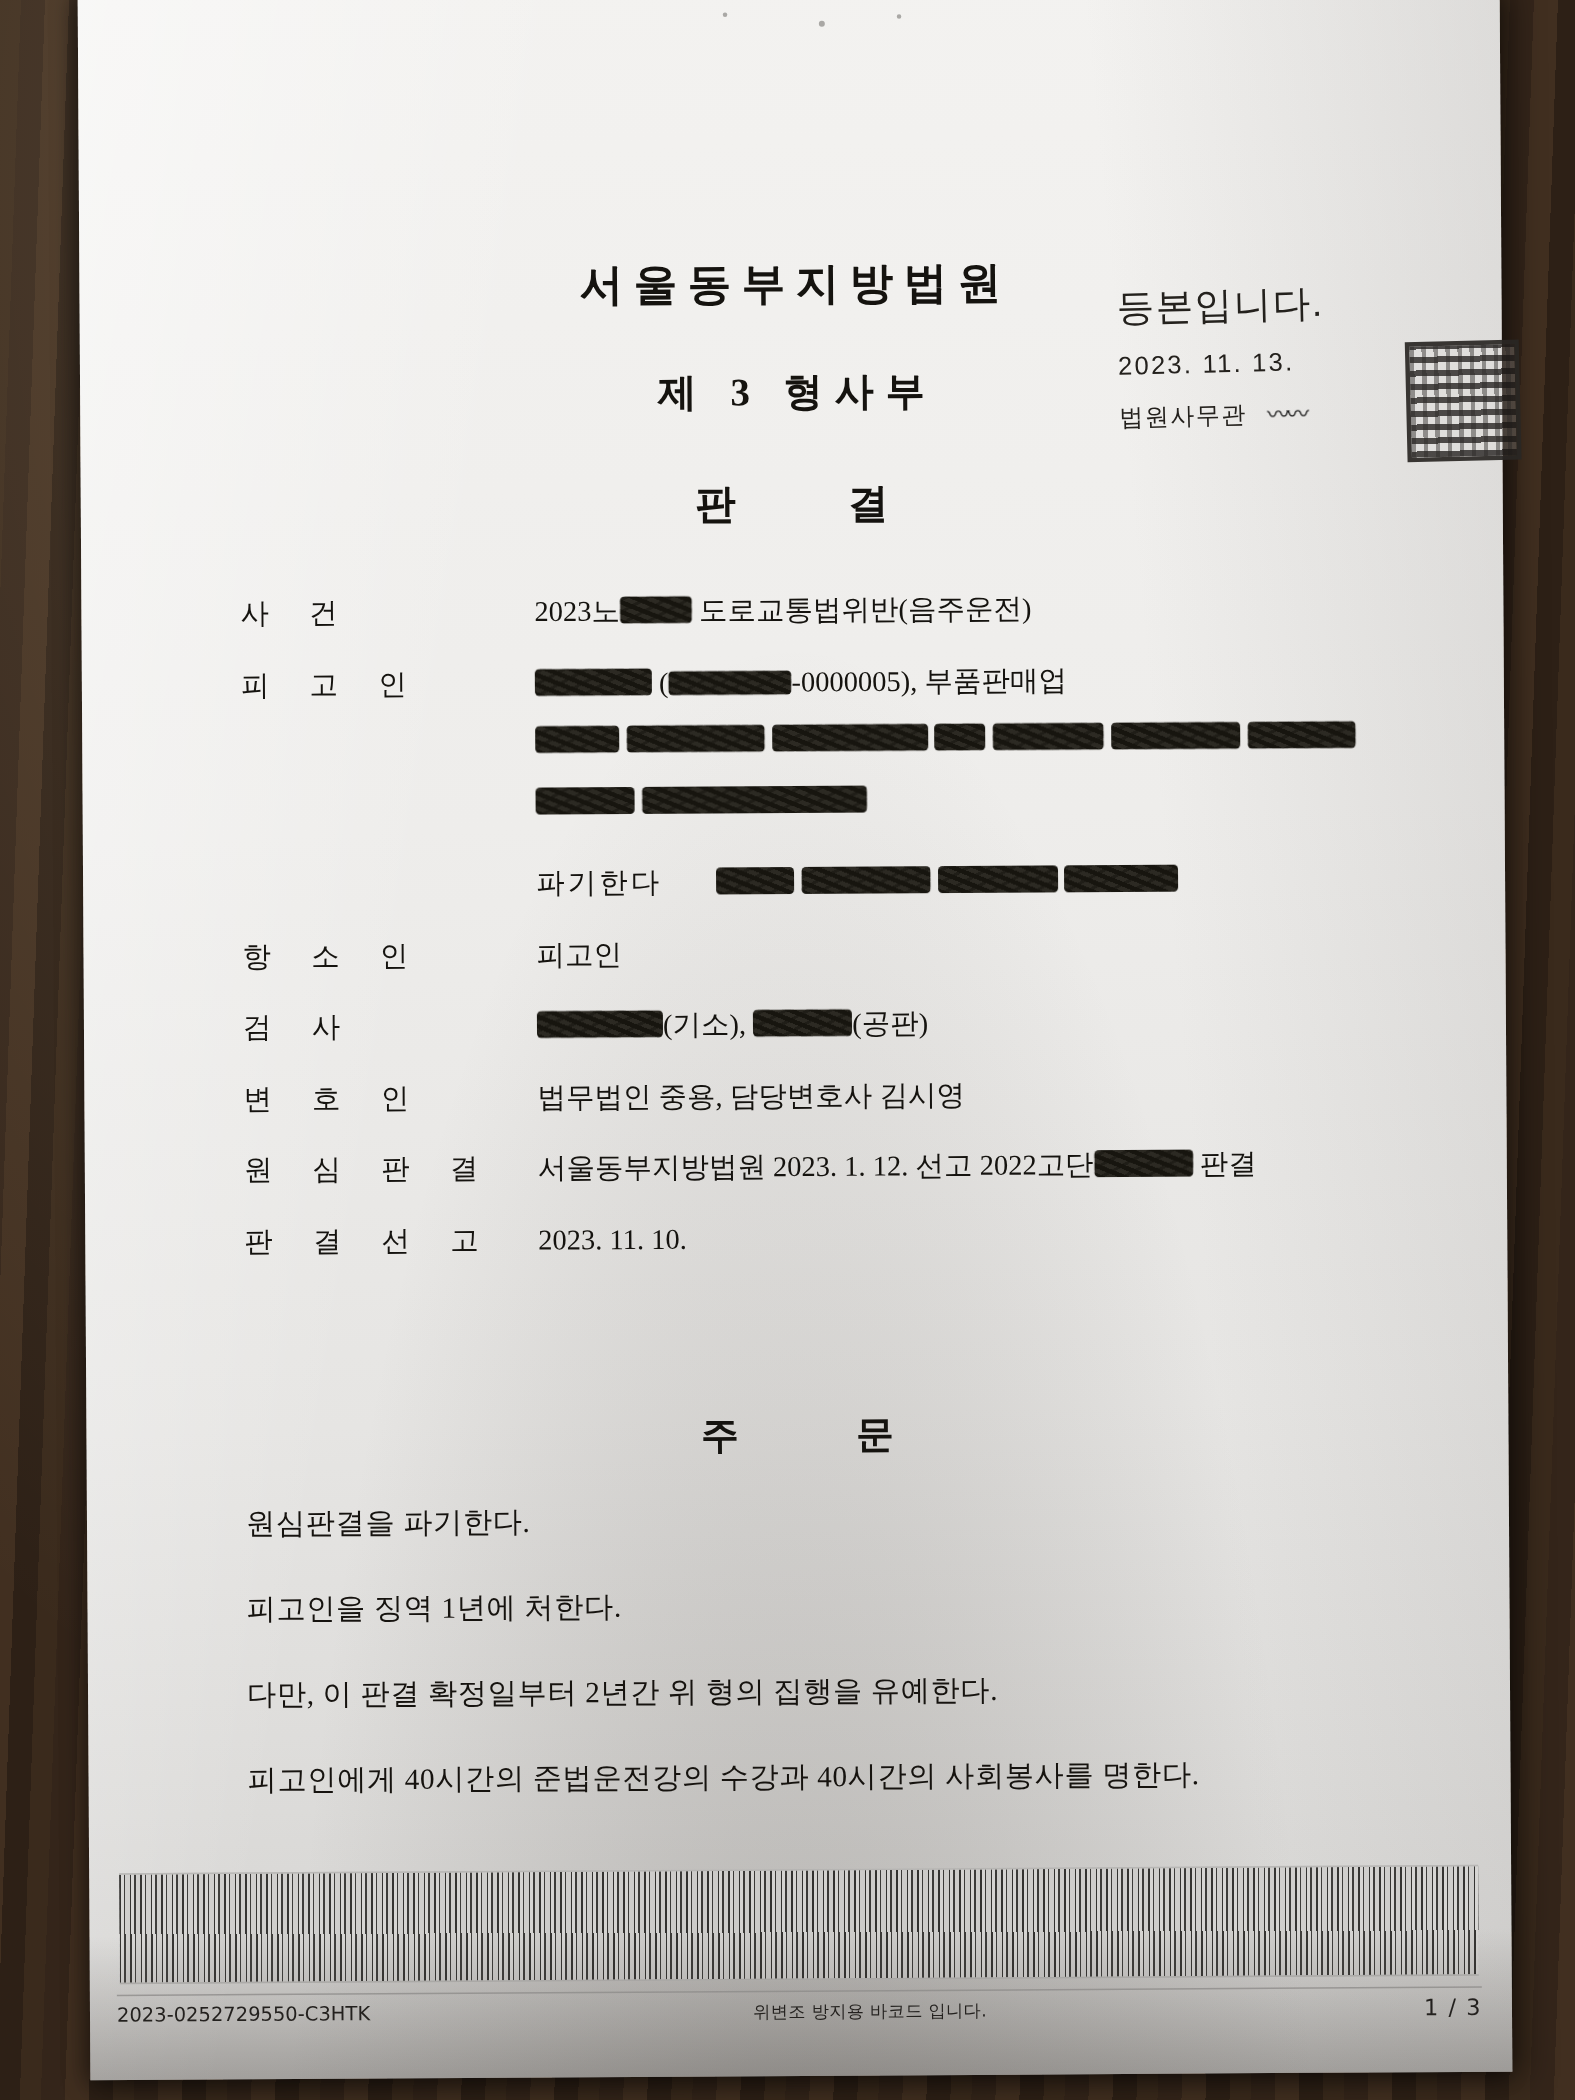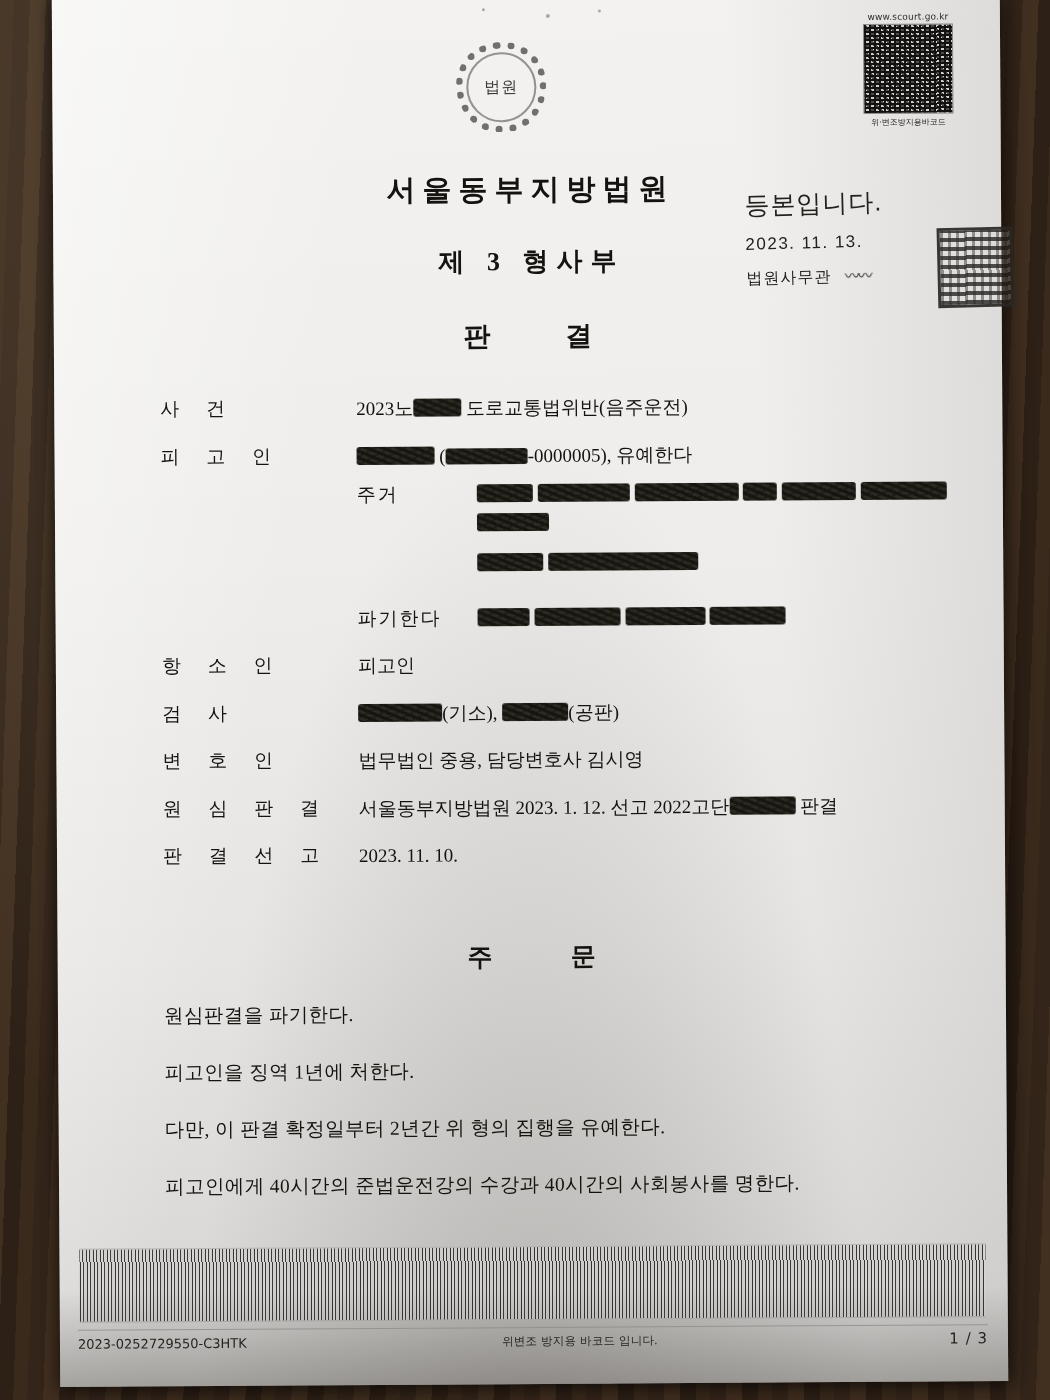--- a/index.html
+++ b/index.html
@@ -358,31 +358,21 @@
 
 <div id="desk"></div>
 
 <div id="paper">
   <div class="sheetinner">
 
     <div class="speck" style="left:430px; top:16px;"></div>
     <div class="speck" style="left:494px; top:22px; width:4px; height:4px;"></div>
     <div class="speck" style="left:546px; top:18px;"></div>
 
-    <div id="emblem">
-      <div class="ring"></div>
-      <div class="ring2"></div>
-      <div class="glyph">법원</div>
-    </div>
-
-    <div id="qrbox">
-      <div id="qrurl">www.scourt.go.kr</div>
-      <div id="qrimg"></div>
-      <div id="qrcap">위·변조방지용바코드</div>
-    </div>
+
 
     <div class="court-title">서울동부지방법원</div>
     <div class="dept-title">제 3 형사부</div>
     <div class="doc-title">판        결</div>
 
     <div id="certify">
       <div class="ln1">등본입니다.</div>
       <div class="ln2">2023. 11. 13.</div>
       <div class="ln3">
         <span>법원사무관</span>
@@ -400,25 +390,24 @@
           <span>도로교통법위반(음주운전)</span>
         </div>
       </div>
 
       <div class="frow">
         <div class="flabel">피  고  인</div>
         <div class="fval">
           <div>
             <span class="red" style="width:78px"></span>
             <span>(</span><span class="red sm" style="width:82px"></span><span>-0000005),</span>
-            <span>유예한다</span>
+            <span>부품판매업</span>
           </div>
 
           <div class="sub">
-            <div class="sublabel">주거</div>
             <div class="subval">
               <div>
                 <span class="red" style="width:56px"></span>
                 <span class="red" style="width:92px"></span>
                 <span class="red" style="width:104px"></span>
                 <span class="red" style="width:34px"></span>
                 <span class="red" style="width:74px"></span>
                 <span class="red" style="width:86px"></span>
                 <span class="red" style="width:72px"></span>
               </div>

